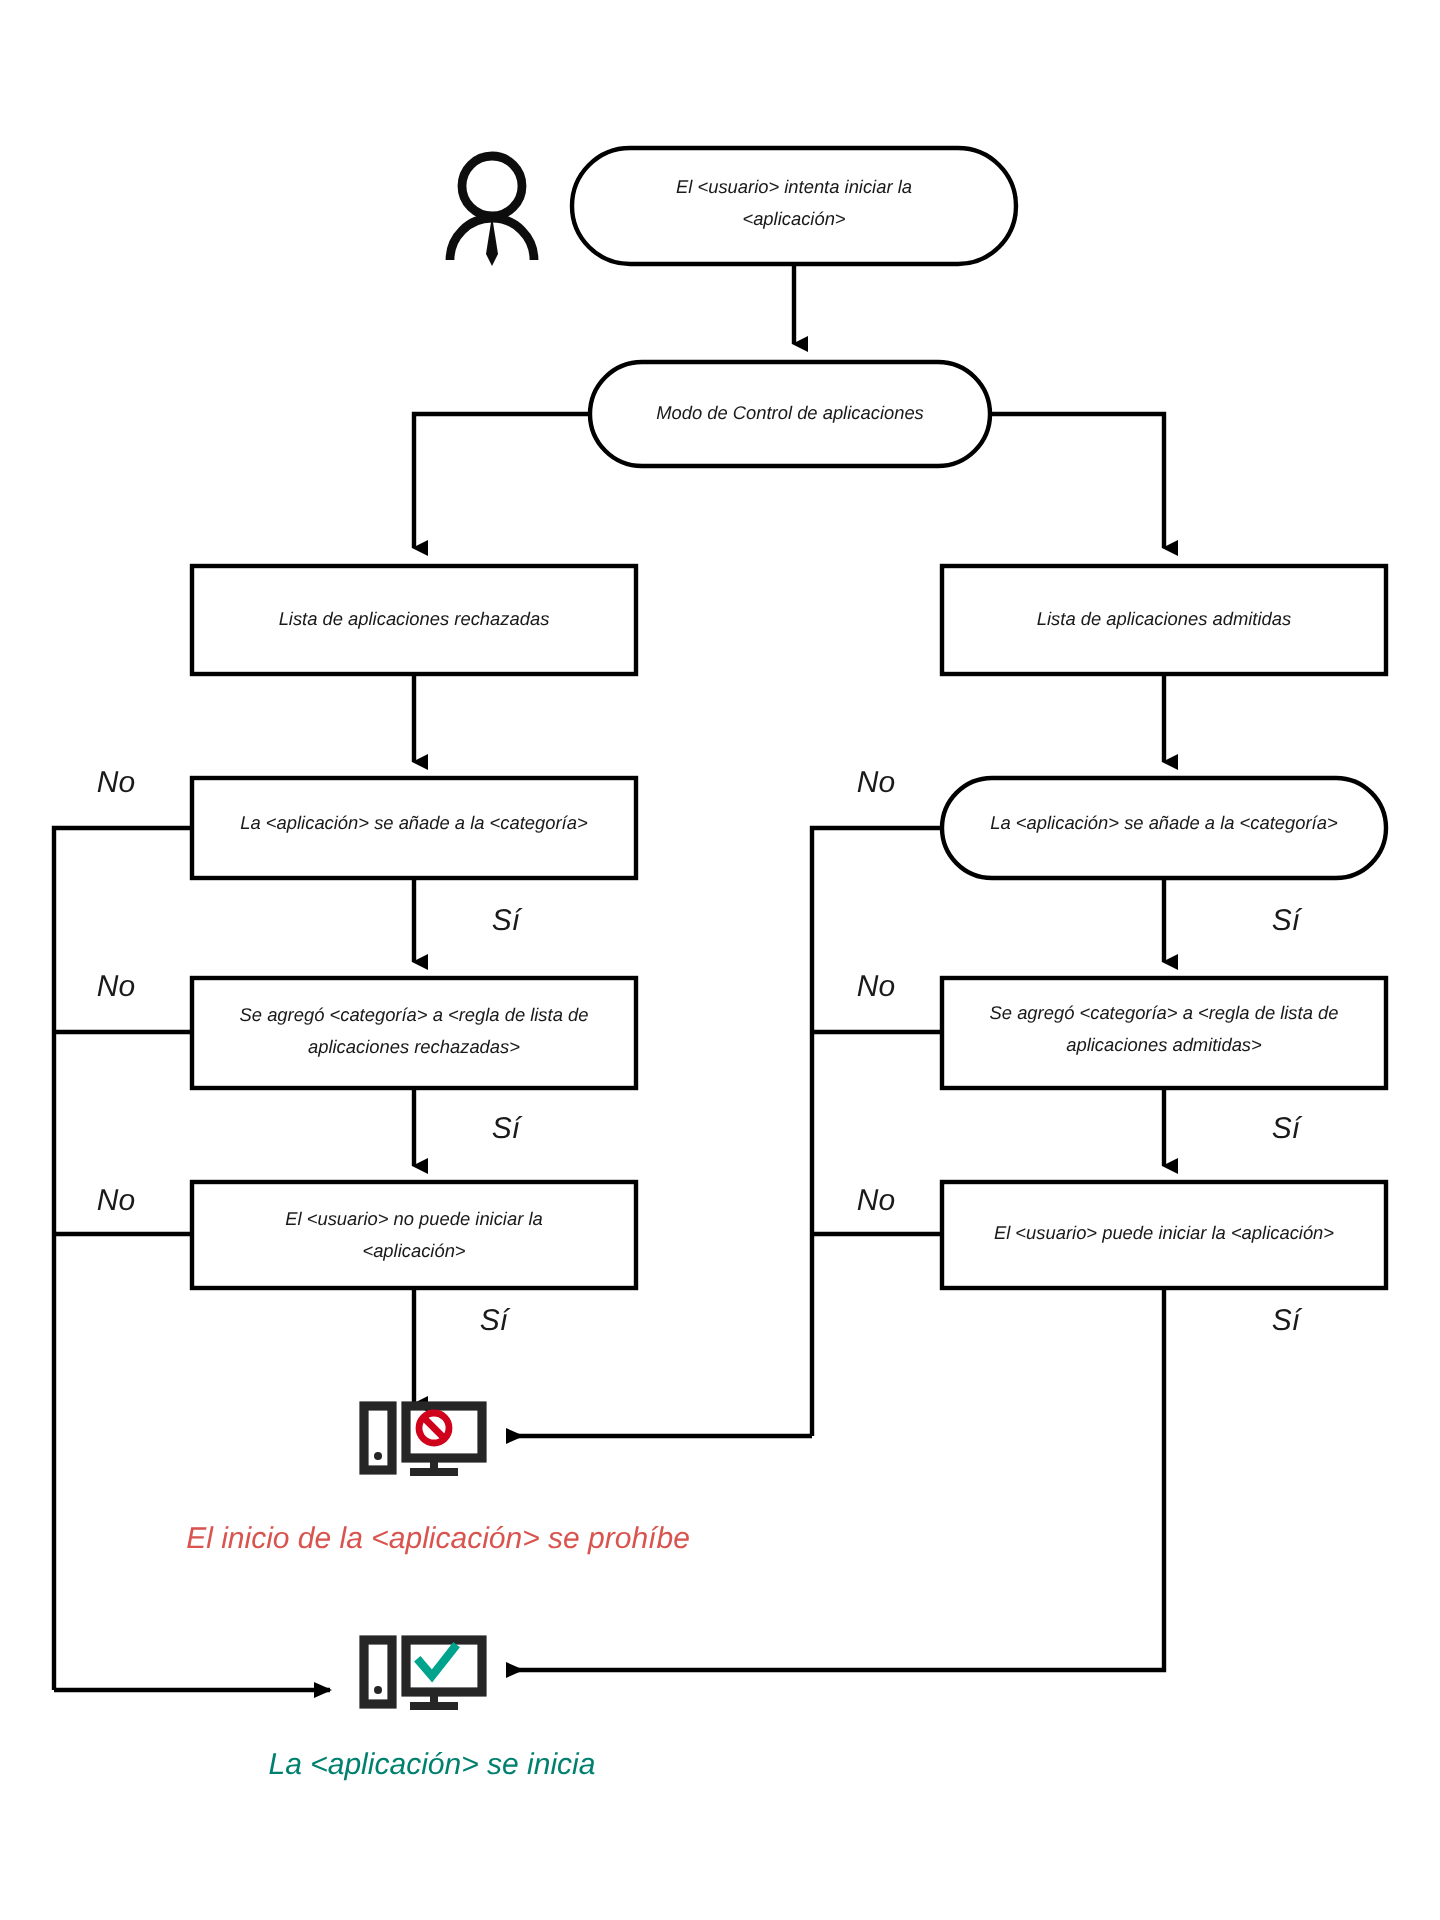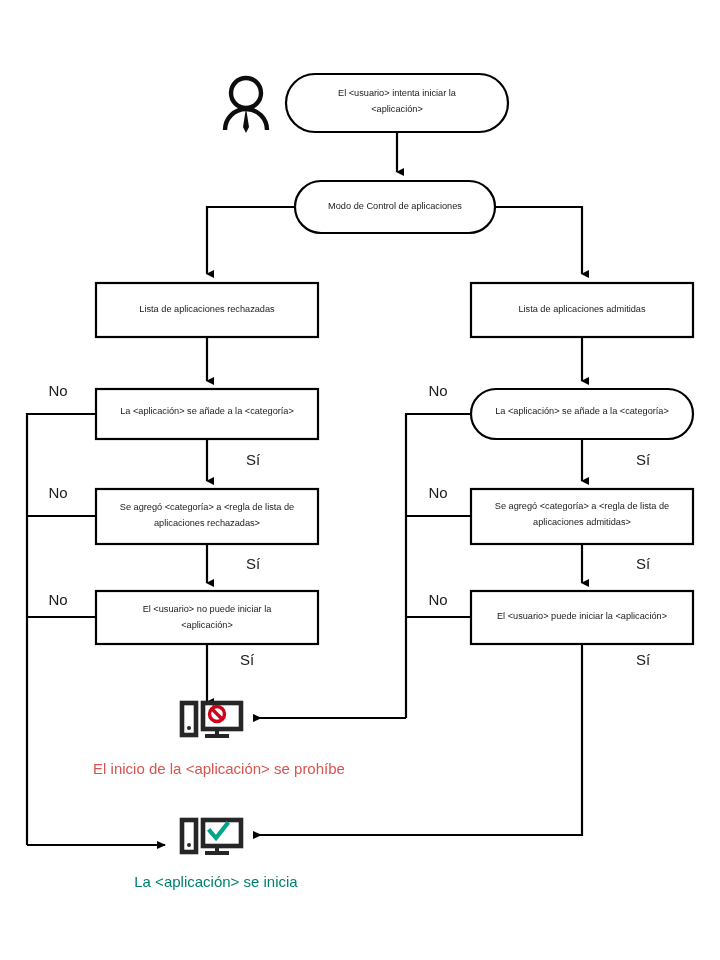--- a/index.html
+++ b/index.html
@@ -10,20 +10,21 @@
   body {
     width: 720px;
     height: 960px;
     font-family: "Liberation Sans", sans-serif;
     overflow: hidden;
   }
   #diagram-root {
     position: relative;
     width: 720px;
     height: 960px;
+    font-style: italic;
   }
   svg.flow {
     display: block;
     width: 720px;
     height: 960px;
   }
   .node-shape {
     fill: #ffffff;
     stroke: #000000;
     stroke-width: 2.2;

